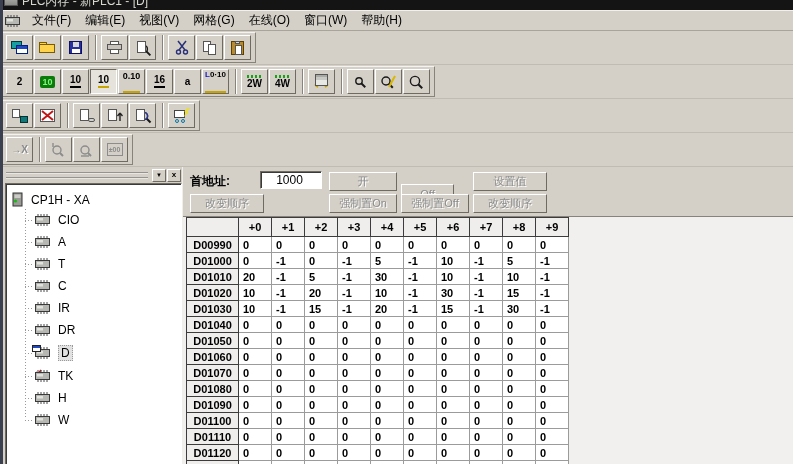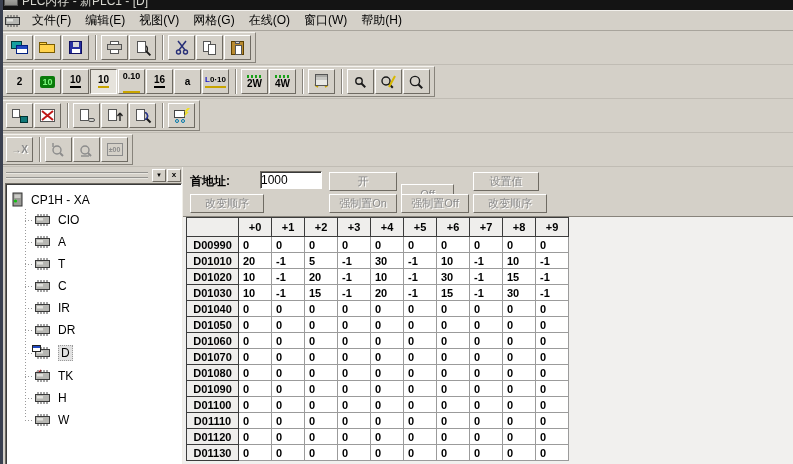--- a/index.html
+++ b/index.html
@@ -31,21 +31,21 @@
     background:#d4d0c8; border:1px solid; border-color:#fff #6f6b63 #6f6b63 #fff;
     margin-right:1px; position:relative; }
   .tbtn.pressed { border-color:#6f6b63 #fff #fff #6f6b63; background:#e6e3dc; }
   .tbtn.disabled { color:#8a8a8a; }
   .tbsep { width:8px; height:25px; margin:0 2px; border-left:1px solid #87837b; border-right:1px solid #fff;
     margin-left:5px; margin-right:4px; width:0; }
   .fmt { font-weight:bold; font-size:10px; line-height:10px; display:inline-block; }
   .fmt-underline { border-bottom:2px solid #000; padding-bottom:1px; }
   .fmt-signed { border-bottom:2px solid #c8a400; padding-bottom:1px; }
   .fmt-wave { border-bottom:2px solid #c8a400; padding-bottom:10px; font-size:9px; }
-  .fmt-wave-blue { border-bottom:2px solid #c8a400; padding-bottom:1px; font-size:8px; color:#000; }
+  .fmt-wave-blue { border-bottom:2px solid #c8a400; padding-bottom:11px; font-size:8px; color:#000; }
   .fmt-wave-blue::first-letter { color:#1414c8; }
   .fmt-green { background:#0a7a0a; color:#7cf87c; padding:1px 2px; border-radius:2px; font-size:9px; }
   .fmt-ticks::before { content:""; display:block; height:3px; margin-bottom:1px;
     background:repeating-linear-gradient(to right,#18a018 0 2px,transparent 2px 4px); }
   .gray-text { color:#8a8a8a; font-weight:bold; font-size:10px; text-shadow:1px 1px 0 #fff; }
 
   .ic { display:inline-flex; align-items:center; justify-content:center; }
 
   
   .main { display:flex; height:312px; position:relative; background:#d4d0c8; }
@@ -70,21 +70,21 @@
   .tree-label { font-size:12px; }
   .tree-label.selected { background:#e2e2e2; border:1px dotted #9a9a9a; padding:0 2px; }
 
   
   .right-pane { flex:1; display:flex; flex-direction:column; border-left:1px solid #f0eee8; }
   .mem-header { height:50px; position:relative; background:#d4d0c8;
     border-bottom:1px solid #87837b; box-shadow:0 1px 0 #fff; flex:none; }
   .mem-label { position:absolute; left:7px; top:6px; font-size:12px; font-weight:bold; }
   .addr-input { position:absolute; left:77px; top:4px; width:62px; height:18px;
     border:1px solid; border-color:#6f6b63 #fff #fff #6f6b63; box-shadow:inset 1px 1px 0 #3a3a3a;
-    background:#fff; text-align:left; padding-right:3px; font-size:12px;
+    background:#fff; text-align:center; padding-right:3px; font-size:12px;
     font-family:"Liberation Sans",sans-serif; }
   .hbtn { position:absolute; height:19px; background:#d4d0c8;
     border:1px solid; border-color:#fff #6f6b63 #6f6b63 #fff;
     display:flex; align-items:center; justify-content:center;
     font-size:11px; }
   .hbtn.disabled { color:#8c8c8c; text-shadow:1px 1px 0 #fff; }
 
   .table-area { flex:1; background:#f1f0ee; position:relative; overflow:hidden; }
   table.mem { border-collapse:collapse; table-layout:fixed; position:absolute; left:3px; top:0;
     font-size:11px; background:#fff; }
@@ -524,21 +524,21 @@
             <span class="tree-label">W</span>
           </div>
         </div>
     </div>
   </div>
 
   <div class="right-pane">
     <div class="mem-header">
       <span class="mem-label">首地址:</span>
       <input class="addr-input" value="1000" style="">
-      <span id="hbtns-row1"><span class="hbtn disabled" style="left: 146px; top: 5px; width: 68px;">开</span><span class="hbtn disabled" style="left: 218px; top: 17px; width: 53px;">Off</span><span class="hbtn disabled" style="left: 290px; top: 5px; width: 66px;">设置值</span></span>
+      <span id="hbtns-row1"><span class="hbtn disabled" style="left: 146px; top: 5px; width: 68px;">开</span><span class="hbtn disabled" style="left: 218px; top: 17px; width: 53px;">Off</span><span class="hbtn disabled" style="left: 290px; top: 5px; width: 74px;">设置值</span></span>
       <span id="hbtns-row2"><span class="hbtn disabled" style="left: 7px; top: 27px; width: 74px;">改变顺序</span><span class="hbtn disabled" style="left: 146px; top: 27px; width: 68px;">强制置On</span><span class="hbtn disabled" style="left: 218px; top: 27px; width: 68px;">强制置Off</span><span class="hbtn disabled" style="left: 290px; top: 27px; width: 74px;">改变顺序</span></span>
     </div>
     <div class="table-area">
       <table class="mem">
         <thead>
             <tr id="mem-head-row">
               <th style="width: 52px;"></th>
               <th style="width: 33px;">+0</th>
               <th style="width: 33px;">+1</th>
               <th style="width: 33px;">+2</th>
@@ -559,20 +559,33 @@
               <td class="val">0</td>
               <td class="val">0</td>
               <td class="val">0</td>
               <td class="val">0</td>
               <td class="val">0</td>
               <td class="val">0</td>
               <td class="val">0</td>
               <td class="val">0</td>
             </tr>
             <tr>
+              <td class="rowlabel">D01000</td>
+              <td class="val">0</td>
+              <td class="val">-1</td>
+              <td class="val">0</td>
+              <td class="val">-1</td>
+              <td class="val">5</td>
+              <td class="val">-1</td>
+              <td class="val">10</td>
+              <td class="val">-1</td>
+              <td class="val">5</td>
+              <td class="val">-1</td>
+            </tr>
+            <tr>
               <td class="rowlabel">D01010</td>
               <td class="val">20</td>
               <td class="val">-1</td>
               <td class="val">5</td>
               <td class="val">-1</td>
               <td class="val">30</td>
               <td class="val">-1</td>
               <td class="val">10</td>
               <td class="val">-1</td>
               <td class="val">10</td>

